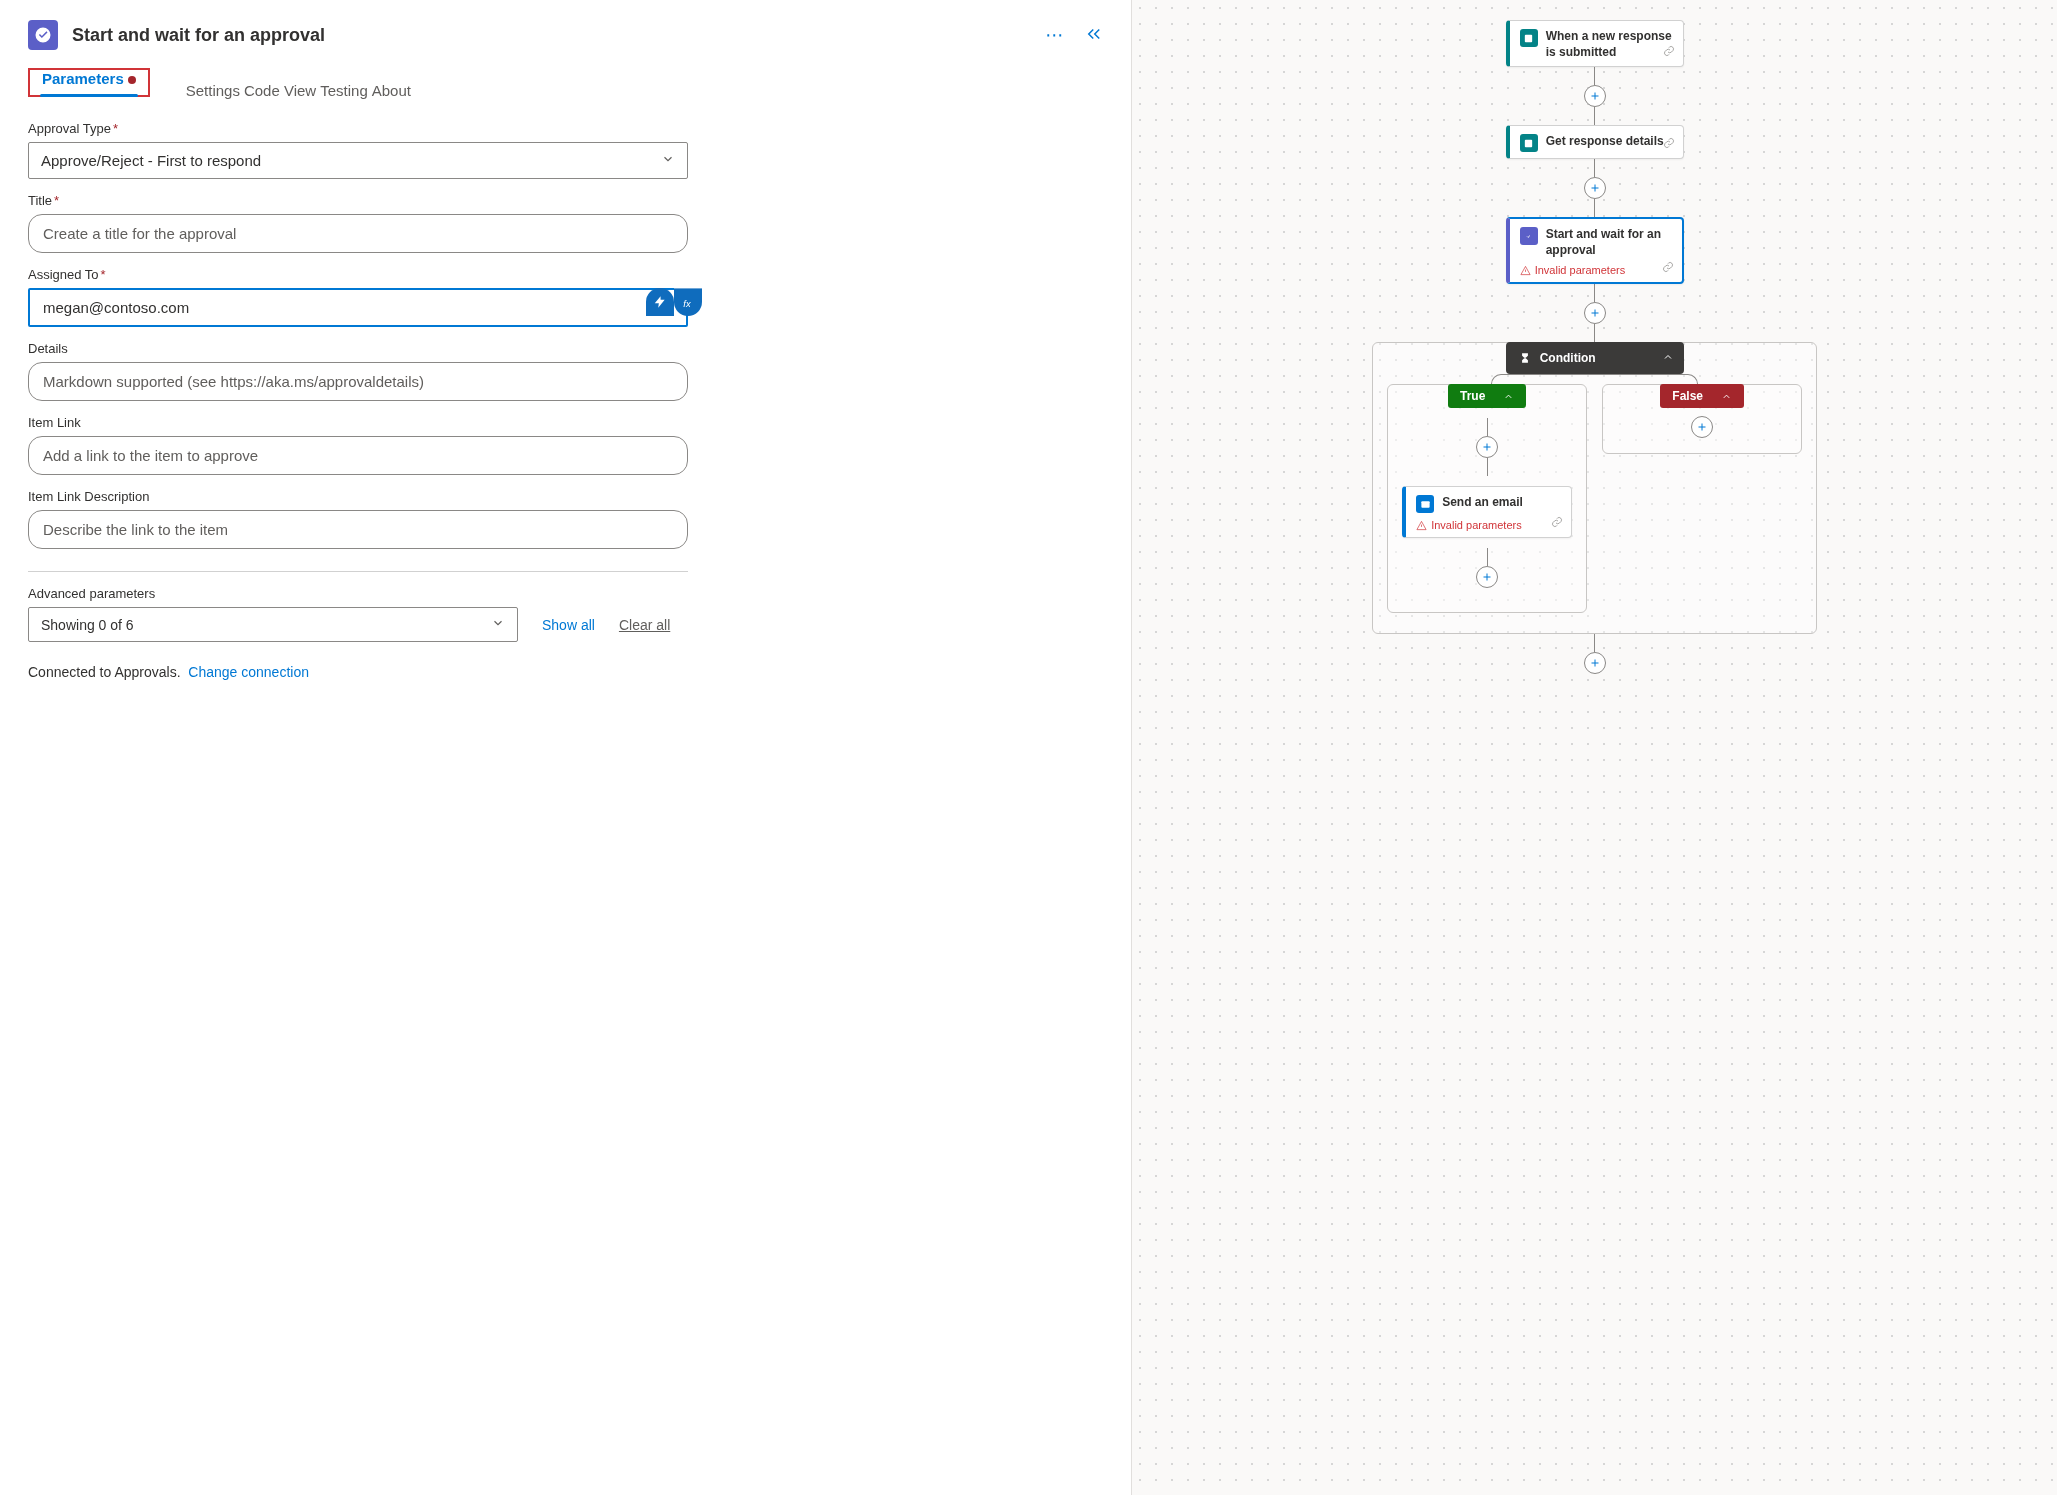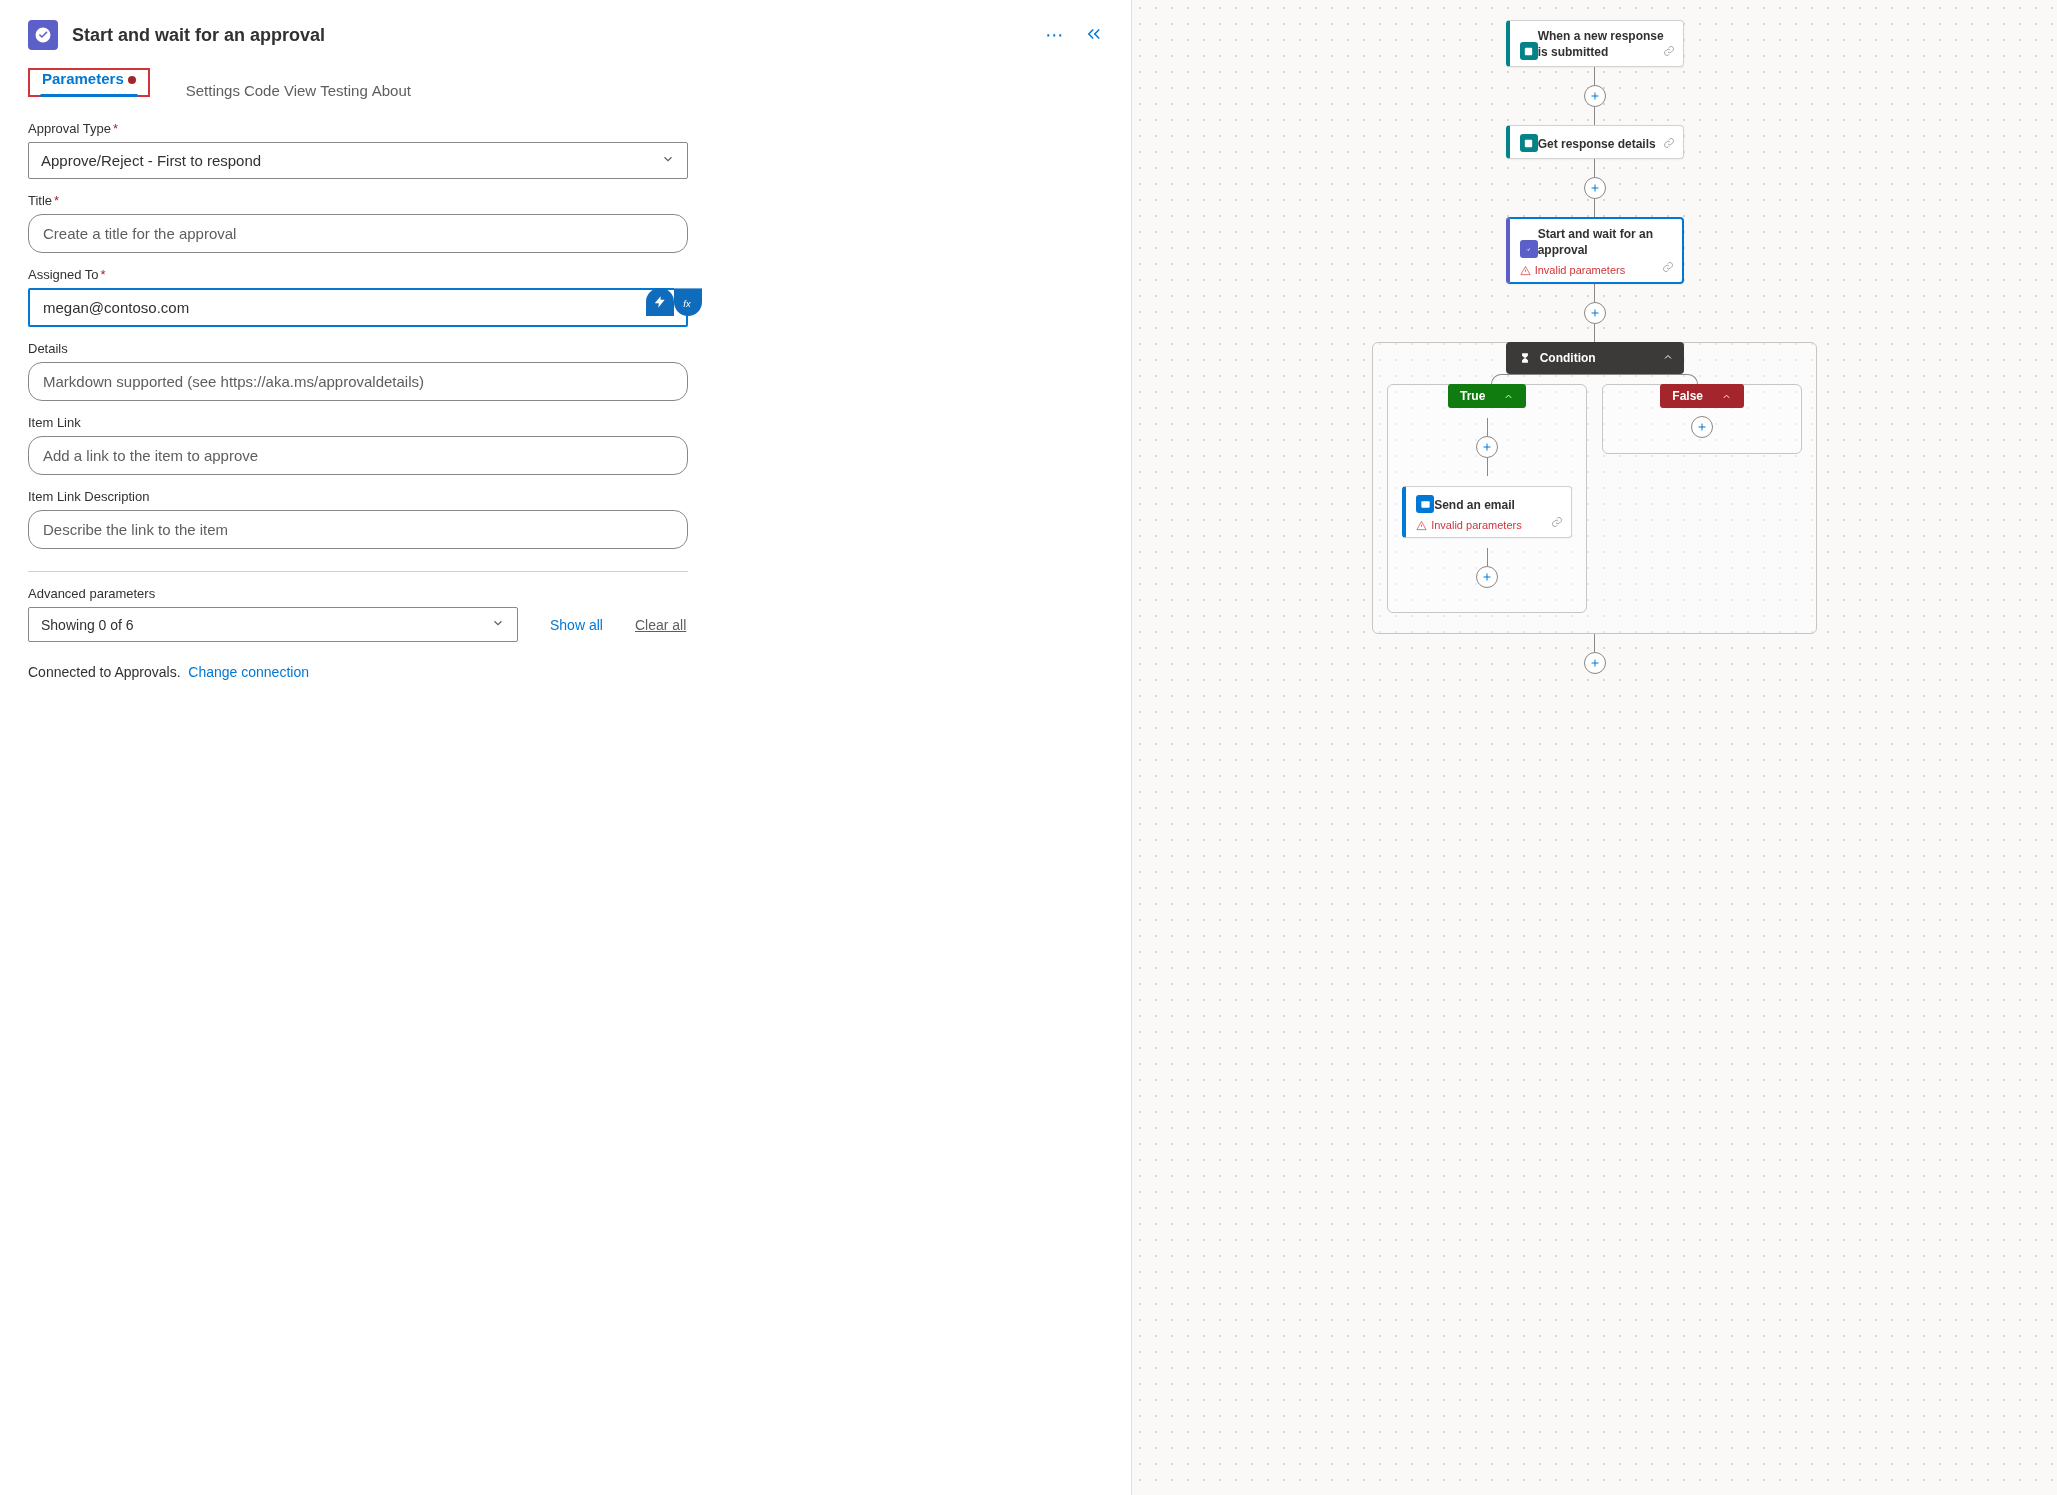--- a/index.html
+++ b/index.html
@@ -119,21 +119,21 @@
     cursor: pointer;
   }
   .dyn-btn:first-child { border-radius: 14px 14px 0 0; }
   .dyn-btn:last-child { border-radius: 0 0 14px 14px; border-top: 1px solid rgba(255,255,255,0.4); }
   .dyn-btn svg { width: 14px; height: 14px; fill: #fff; }
   .field-wrap { position: relative; max-width: 660px; }
 
   .divider { border: none; border-top: 1px solid #d1d1d1; margin: 22px 0 14px; max-width: 660px; }
 
   .adv-row {
-    display: flex; align-items: center; gap: 32px;
+    display: flex; align-items: center; gap: 24px;
     max-width: 660px;
   }
   .adv-select {
     flex: 0 0 490px;
     border: 1px solid #8a8886;
     padding: 8px 12px;
     display: flex; justify-content: space-between; align-items: center;
     border-radius: 2px;
     cursor: pointer;
   }
@@ -163,21 +163,21 @@
     border: 1px solid #d1d1d1;
     border-left: 4px solid #038387;
     border-radius: 4px;
     box-shadow: 0 1px 2px rgba(0,0,0,0.05);
     padding: 8px 10px 6px 10px;
     font-size: 12px;
     position: relative;
   }
   .flow-card.approval { border-left-color: #5b5fc7; border: 2px solid #0078d4; border-left: 4px solid #5b5fc7; }
   .flow-card.email { border-left-color: #0078d4; width: 170px; }
-  .card-head { display: flex; align-items: flex-end; }
+  .card-head { display: flex; gap: 8px; align-items: flex-start; }
   .card-icon {
     width: 18px; height: 18px; border-radius: 3px;
     flex-shrink: 0;
     display: flex; align-items: center; justify-content: center;
   }
   .ci-teal { background: #038387; }
   .ci-purple { background: #5b5fc7; }
   .ci-blue { background: #0078d4; }
   .card-icon svg { width: 11px; height: 11px; fill: #fff; }
   .card-title { font-weight: 600; line-height: 1.3; }

